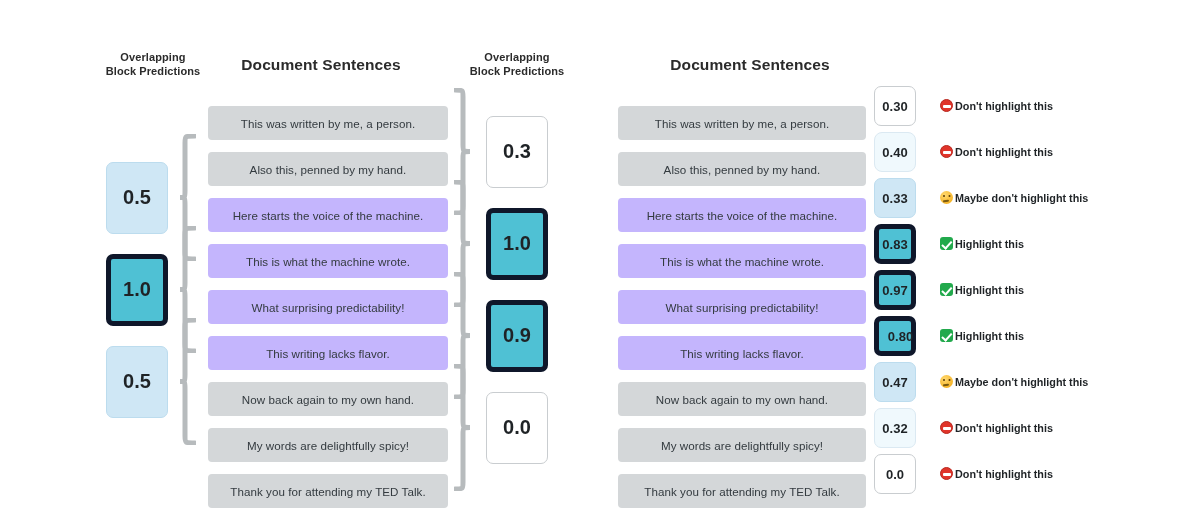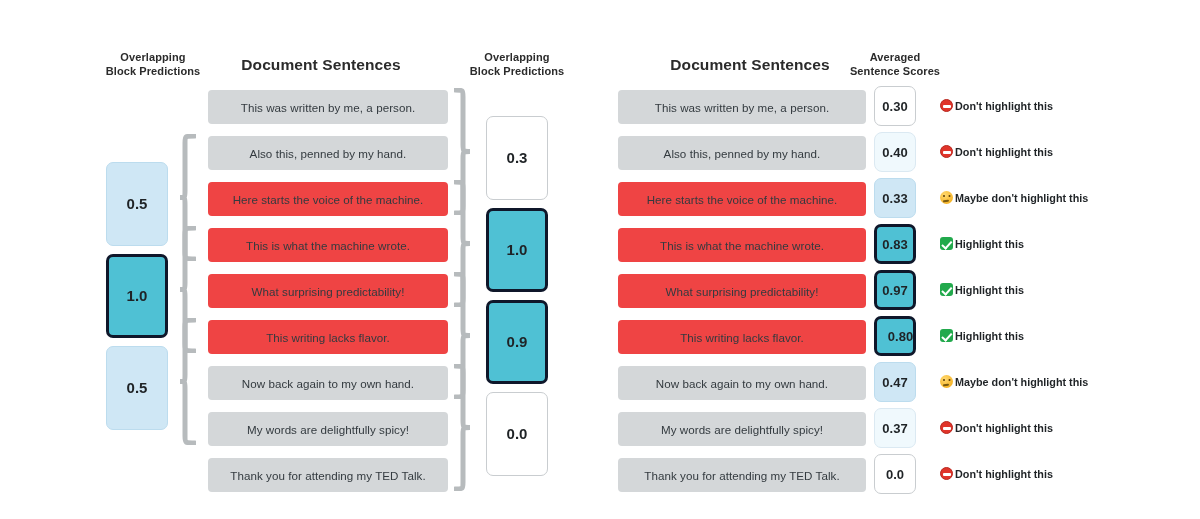--- a/index.html
+++ b/index.html
@@ -45,40 +45,41 @@
     height: 31px;
     border-radius: 4px;
     display: flex;
     align-items: center;
     justify-content: center;
     font-size: 11.6px;
     color: #333a3f;
     letter-spacing: .05px;
     padding: 17px 8px;
     text-align: right;
+    margin-top: 16px;
   }
   .sent.gray { background: #d4d7d9; }
-  .sent.teal { background: #ef4444; }
+  .sent.teal { background: #c4b5fd; }
 
   
   .vbox {
     position: absolute;
     border-radius: 7px;
     display: flex;
     align-items: center;
     justify-content: center;
     font-weight: 700;
     color: #1f2326;
   }
   .vbox.level-0 { background: #ffffff; border: 1px solid #c9cdd0; }
   .vbox.level-1 { background: #f0f9fd; border: 1px solid #dbe9f2; }
   .vbox.level-3 { background: #cfe7f5; border: 1px solid #bcdcee; }
-  .vbox.level-4 { background: #4fc1d4; border: 3px solid #0f172a; }
-
-  .pred-box { width: 62px; height: 84px; font-size: 15px; text-align: center; }
+  .vbox.level-4 { background: #4fc1d4; border: 5px solid #0f172a; }
+
+  .pred-box { width: 62px; height: 72px; font-size: 20px; text-align: center; }
   .score-box { width: 42px; height: 40px; font-size: 13px; }
 
   
   .verdict {
     position: absolute;
     display: flex;
     align-items: center;
     gap: 2px;
     font-size: 10.8px;
     font-weight: 700;
@@ -218,24 +219,20 @@
              C 9 63.5 9 63.5 9 70.5
              L 9 118
              C 9 125 9 125 1 125" fill="none" stroke="#b7bbbd" stroke-width="5" stroke-linecap="round"></path>
           </svg></span></div>
   </div>
 
   <div class="panel" id="panel-right">
 
     <div class="col-head big" style="left:30px; top:27px; width:248px;">Document Sentences</div>
 
-    <div class="col-head small" style="left:240px; top:22px; width:118px;">
-      <div>Averaged</div>
-      <div>Sentence Scores</div>
-    </div>
 
     <div id="right-rows">
         <div class="sent gray" style="left: 22px; width: 248px; top: 62px;">This was written by me, a person.</div>
         <div class="vbox score-box level-0" style="left: 278px; top: 58px;">0.30</div>
         <div class="verdict" style="left: 344px; top: 71px;">
           <span class="vicon no-entry"></span>
           <span>Don't highlight this</span>
         </div>
         <div class="sent gray" style="left: 22px; width: 248px; top: 108px;">Also this, penned by my hand.</div>
         <div class="vbox score-box level-1" style="left: 278px; top: 104px; border-radius: 8px;">0.40</div>
@@ -267,21 +264,21 @@
           <span class="vicon check"></span>
           <span>Highlight this</span>
         </div>
         <div class="sent gray" style="left: 22px; width: 248px; top: 338px;">Now back again to my own hand.</div>
         <div class="vbox score-box level-3" style="left: 278px; top: 334px;">0.47</div>
         <div class="verdict" style="left: 344px; top: 347px;">
           <span class="vicon thinking"></span>
           <span>Maybe don't highlight this</span>
         </div>
         <div class="sent gray" style="left: 22px; width: 248px; top: 384px;">My words are delightfully spicy!</div>
-        <div class="vbox score-box level-1" style="left: 278px; top: 380px;">0.37</div>
+        <div class="vbox score-box level-1" style="left: 278px; top: 380px;">0.32</div>
         <div class="verdict" style="left: 344px; top: 393px;">
           <span class="vicon no-entry"></span>
           <span>Don't highlight this</span>
         </div>
         <div class="sent gray" style="left: 22px; width: 248px; top: 430px;">Thank you for attending my TED Talk.</div>
         <div class="vbox score-box level-0" style="left: 278px; top: 426px;">0.0</div>
         <div class="verdict" style="left: 344px; top: 439px;">
           <span class="vicon no-entry"></span>
           <span>Don't highlight this</span>
         </div>

